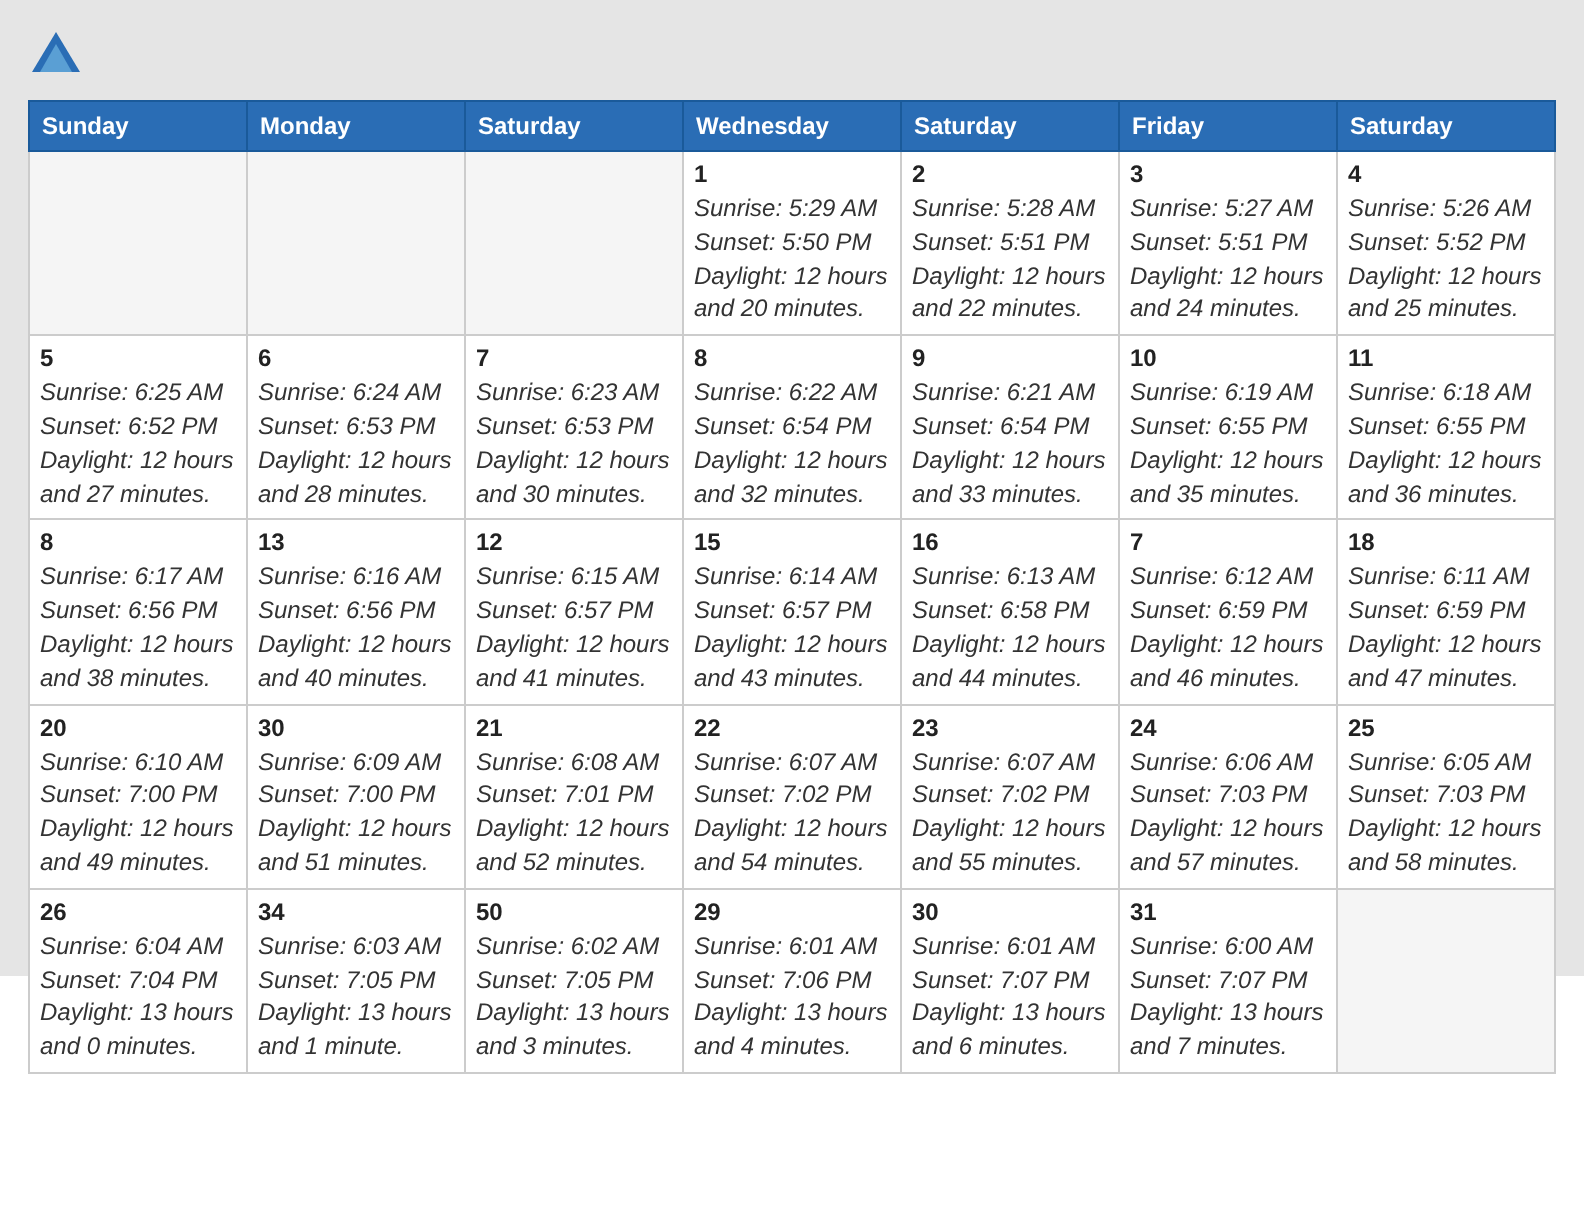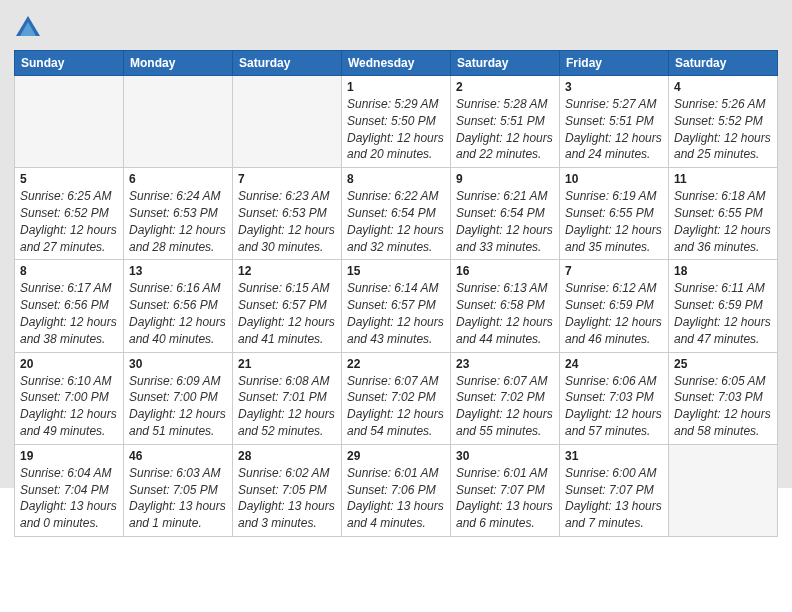--- a/index.html
+++ b/index.html
@@ -241,29 +241,29 @@
             <span class="day-num">24</span>
             <div class="day-info">Sunrise: 6:06 AM<br>Sunset: 7:03 PM<br>Daylight: 12 hours<br>and 57 minutes.</div>
           </td>
           <td>
             <span class="day-num">25</span>
             <div class="day-info">Sunrise: 6:05 AM<br>Sunset: 7:03 PM<br>Daylight: 12 hours<br>and 58 minutes.</div>
           </td>
         </tr>
         <tr>
           <td>
-            <span class="day-num">19</span>
+            <span class="day-num">26</span>
             <div class="day-info">Sunrise: 6:04 AM<br>Sunset: 7:04 PM<br>Daylight: 13 hours<br>and 0 minutes.</div>
           </td>
           <td>
-            <span class="day-num">46</span>
+            <span class="day-num">34</span>
             <div class="day-info">Sunrise: 6:03 AM<br>Sunset: 7:05 PM<br>Daylight: 13 hours<br>and 1 minute.</div>
           </td>
           <td>
-            <span class="day-num">28</span>
+            <span class="day-num">50</span>
             <div class="day-info">Sunrise: 6:02 AM<br>Sunset: 7:05 PM<br>Daylight: 13 hours<br>and 3 minutes.</div>
           </td>
           <td>
             <span class="day-num">29</span>
             <div class="day-info">Sunrise: 6:01 AM<br>Sunset: 7:06 PM<br>Daylight: 13 hours<br>and 4 minutes.</div>
           </td>
           <td>
             <span class="day-num">30</span>
             <div class="day-info">Sunrise: 6:01 AM<br>Sunset: 7:07 PM<br>Daylight: 13 hours<br>and 6 minutes.</div>
           </td>

